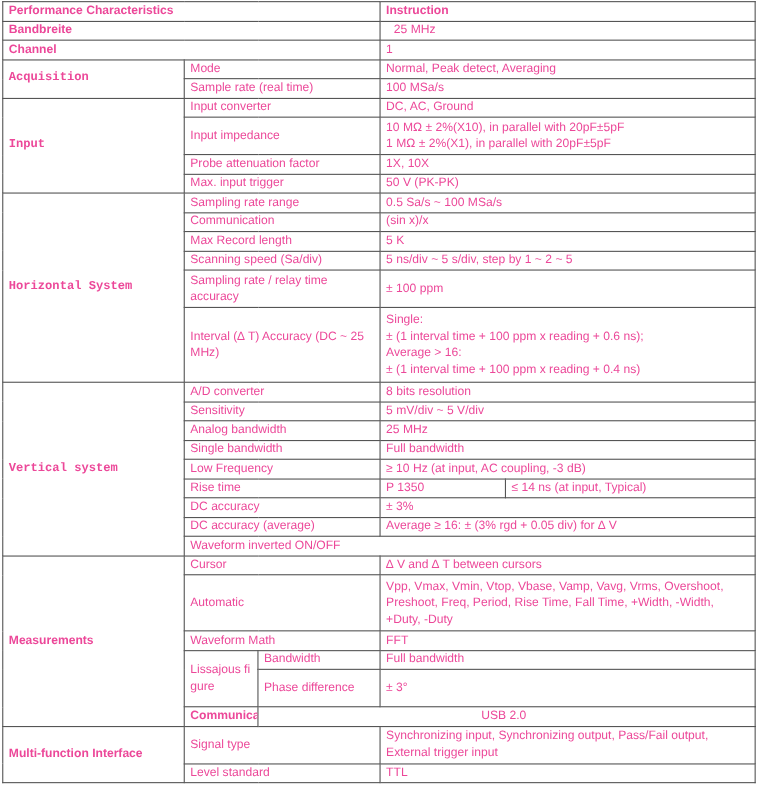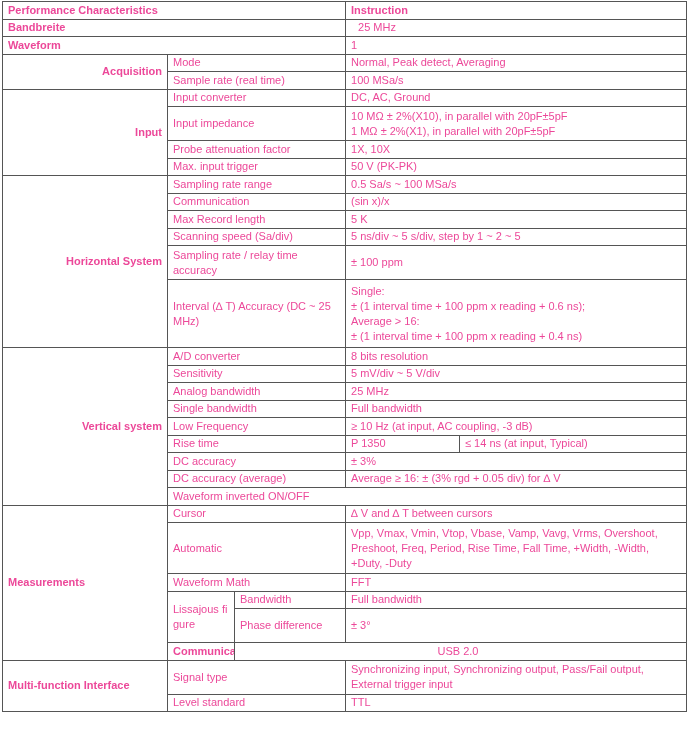--- a/index.html
+++ b/index.html
@@ -16,21 +16,21 @@
   }
   table.spec td {
     border: 1px solid #555;
     padding: 0 5px;
     vertical-align: middle;
     white-space: nowrap;
     overflow: hidden;
   }
   table.spec tr { height: 17.5px; }
   .b { font-weight: bold; }
-  .c { text-align: right; }
+  .c { text-align: left; font-family: Liberation Mono, monospace; }
   .wrap { white-space: normal !important; }
   .ml { white-space: pre-line !important; margin-left: 48px; }
   .indent { padding-left: 12px !important; }
   .usb { text-align: center; padding-left: 0 !important; margin-left: 18px; }
 </style>
 </head>
 <body>
 
 <table class="spec">
   <colgroup>
@@ -46,21 +46,21 @@
     <td colspan="3" class="b">Performance Characteristics</td>
     <td colspan="2" class="b">Instruction</td>
   </tr>
 
   <tr>
     <td colspan="3" class="b">Bandbreite</td>
     <td colspan="2" class="indent">25 MHz</td>
   </tr>
 
   <tr>
-    <td colspan="3" class="b">Waveform</td>
+    <td colspan="3" class="b">Channel</td>
     <td colspan="2">1</td>
   </tr>
 
   <tr>
     <td rowspan="2" class="b c">Acquisition</td>
     <td colspan="2">Mode</td>
     <td colspan="2">Normal, Peak detect, Averaging</td>
   </tr>
   <tr>
     <td colspan="2">Sample rate (real time)</td>

